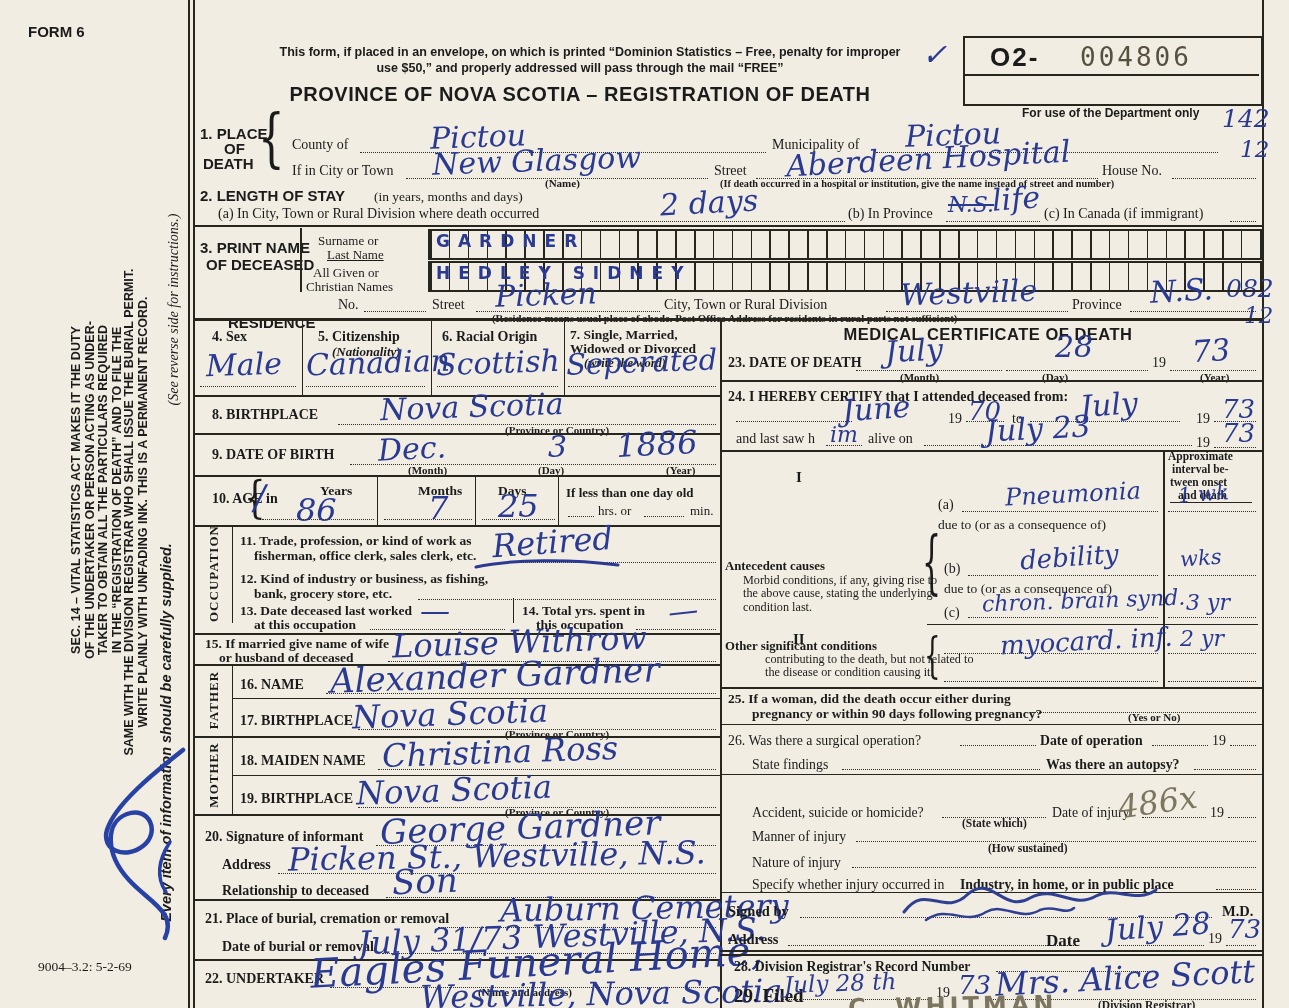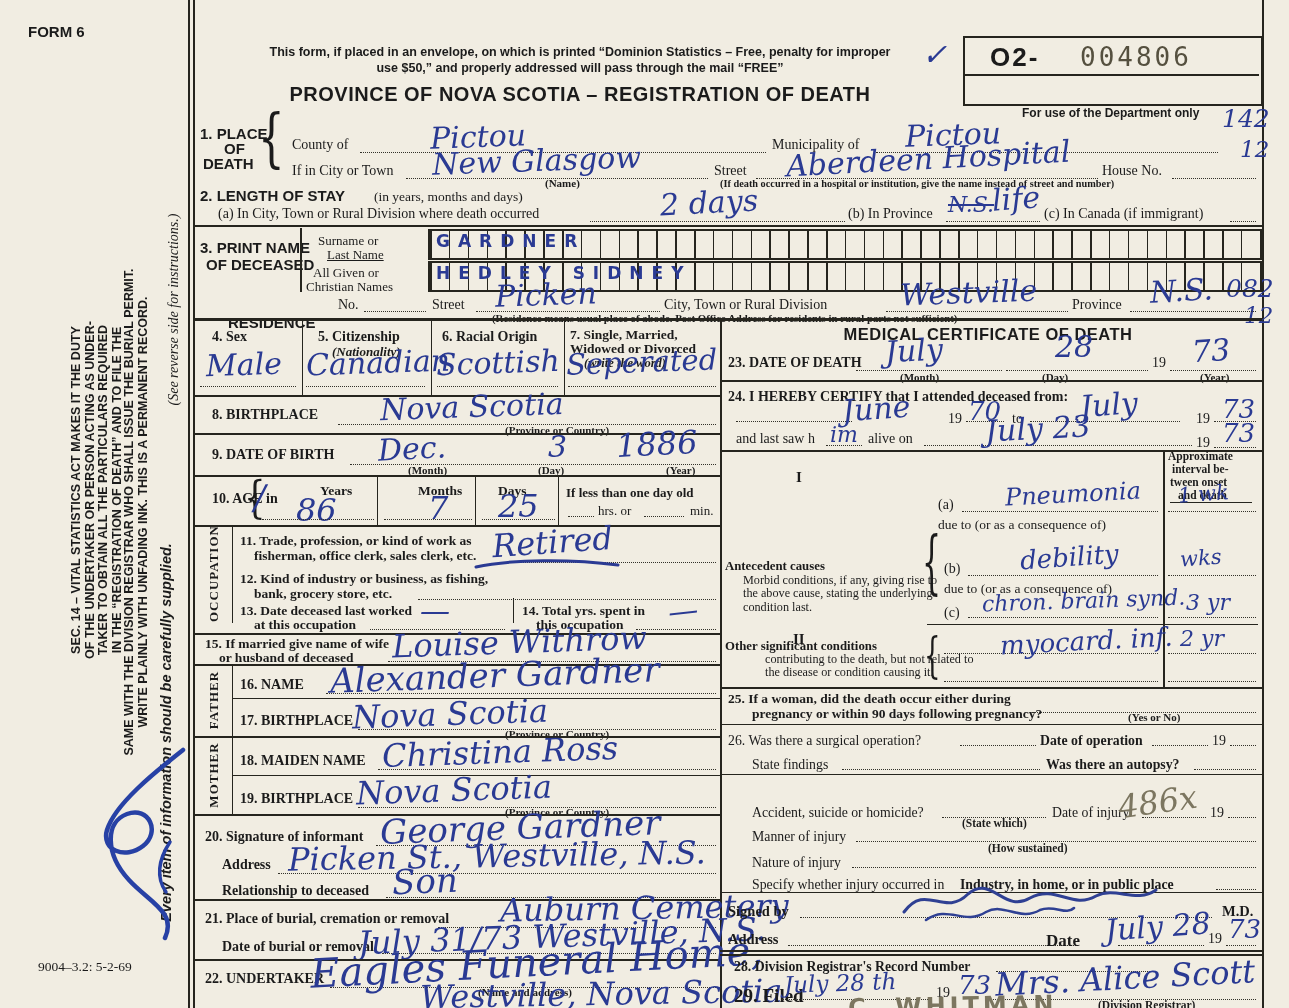--- a/index.html
+++ b/index.html
@@ -52,21 +52,21 @@
     <path d="M98 8 C70 30 30 62 22 88 C16 108 40 118 58 104 C76 90 64 64 42 72 C20 80 20 112 44 138 C64 160 92 170 80 196" stroke="#2741a5" stroke-width="4.5" fill="none" stroke-linecap="round"></path>
   </svg>
   <svg style="left:148px;top:838px;" width="30" height="60">
     <path d="M22 4 C10 22 8 40 18 54" stroke="#2741a5" stroke-width="3.5" fill="none" stroke-linecap="round"></path>
   </svg>
 
   <div class="ln" style="left:188px;top:0;width:2px;height:1008px;"></div>
   <div class="ln" style="left:193px;top:0;width:1.5px;height:1008px;"></div>
   <div class="ln" style="left:1262px;top:0;width:1.5px;height:1008px;"></div>
 
-  <div class="t sans c" style="left:250px;top:46px;width:660px;font-size:12.5px;">This form, if placed in an envelope, on which is printed “Dominion Statistics – Free, penalty for improper</div>
+  <div class="t sans c" style="left:260px;top:46px;width:660px;font-size:12.5px;">This form, if placed in an envelope, on which is printed “Dominion Statistics – Free, penalty for improper</div>
   <div class="t sans c" style="left:250px;top:62px;width:660px;font-size:12.5px;">use $50,” and properly addressed will pass through the mail “FREE”</div>
   <div class="t sans c" style="left:215px;top:84px;width:730px;font-size:20px;letter-spacing:.5px;">PROVINCE OF NOVA SCOTIA – REGISTRATION OF DEATH</div>
   <div class="hw" style="left:922px;top:40px;font-size:30px;">✓</div>
 
   <div style="position:absolute;left:963px;top:36px;width:296px;height:66px;border:2px solid #26251e;"></div>
   <div class="ln" style="left:965px;top:74px;width:294px;height:1.5px;"></div>
   <div class="t sans" style="left:990px;top:44px;font-size:26px;letter-spacing:2px;">O2-</div>
   <div class="t" style="left:1080px;top:44px;font-size:26px;letter-spacing:3px;color:#55503f;font-family:'DejaVu Sans Mono',monospace;">004806</div>
   <div class="t sans" style="left:1022px;top:107px;font-size:12px;">For use of the Department only</div>
   <div class="hw" style="left:1222px;top:106px;font-size:25px;">142</div>

